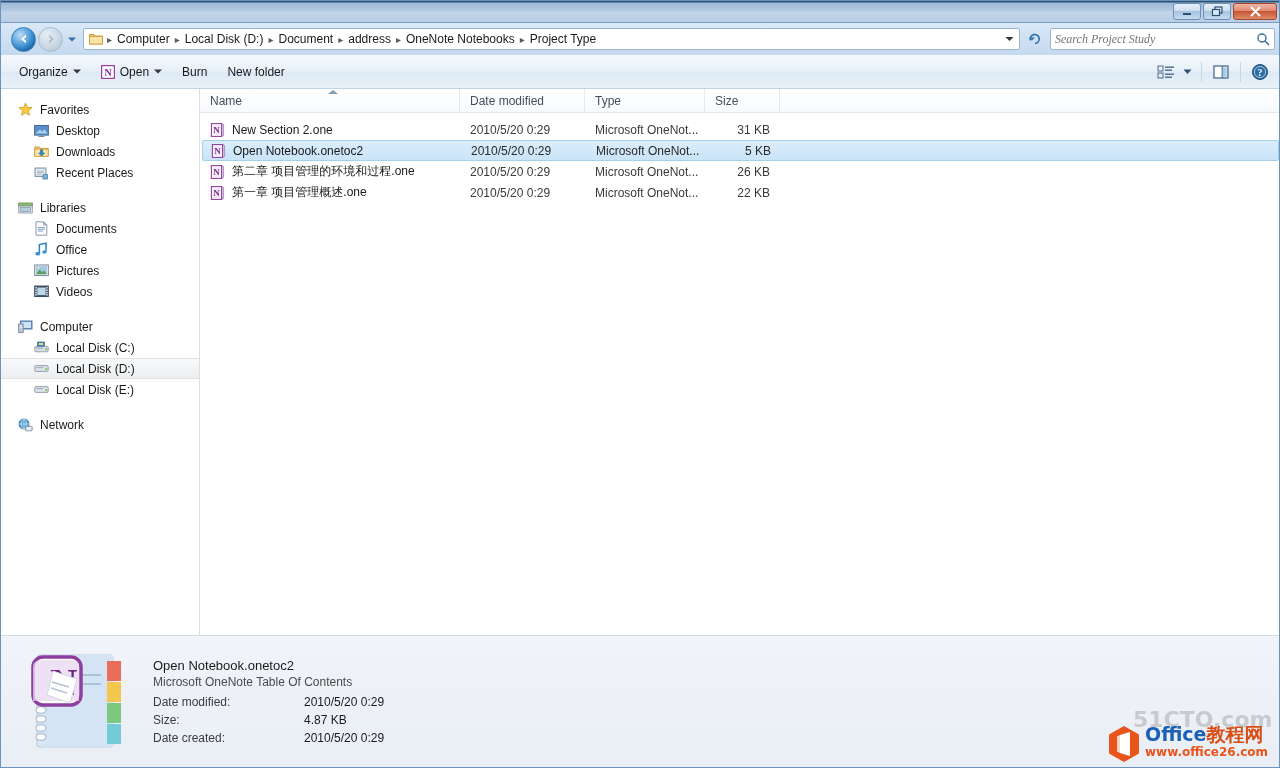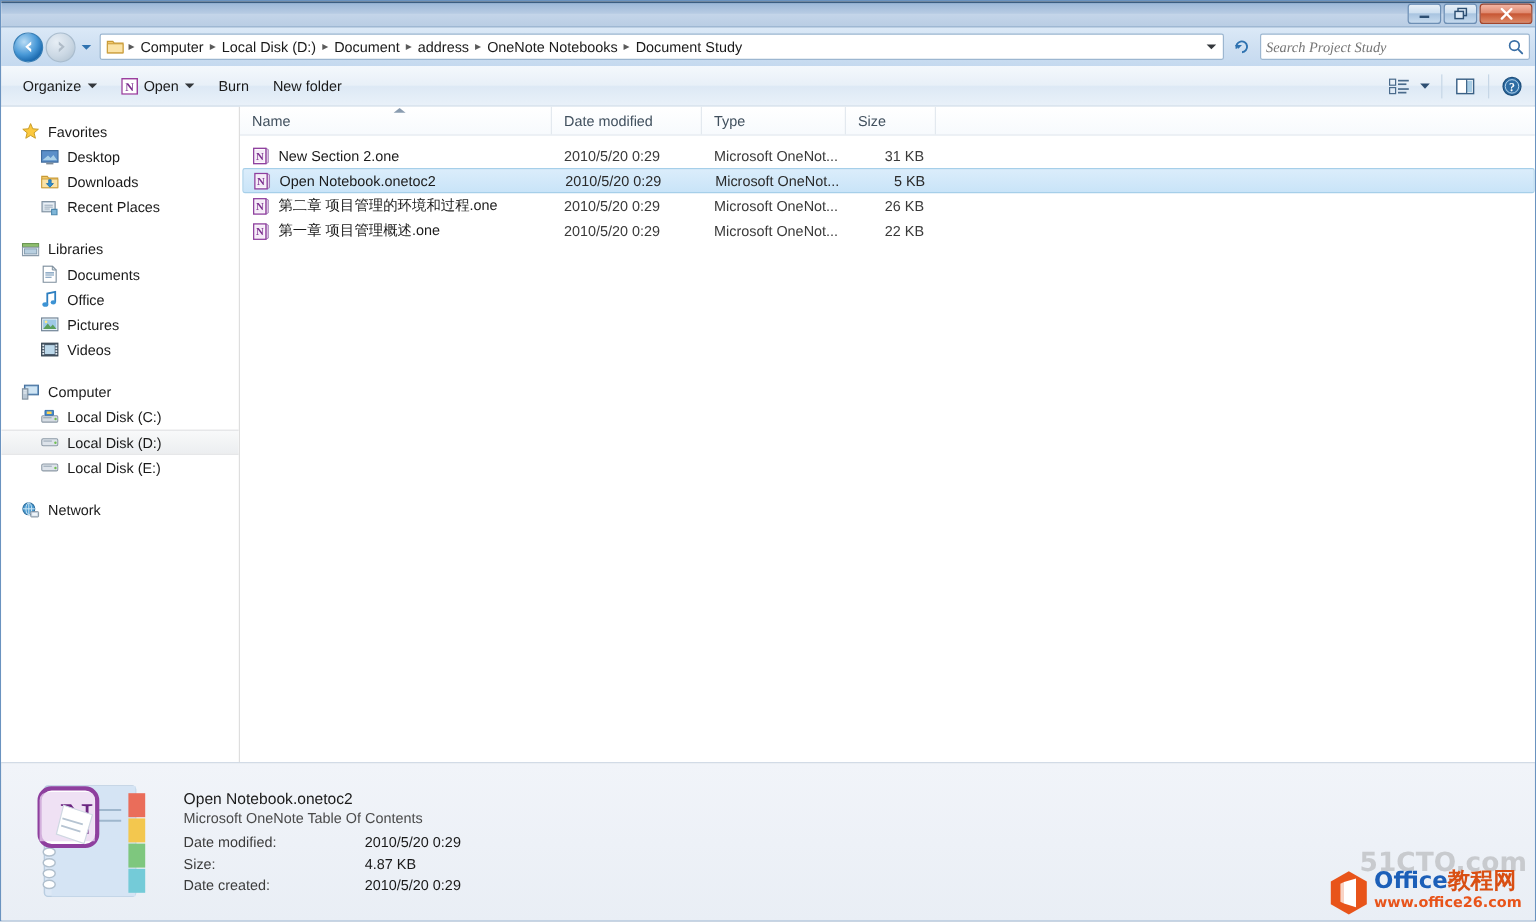--- a/index.html
+++ b/index.html
@@ -313,21 +313,21 @@
         <span class="crumb">Computer</span>
         <span class="sep">▸</span>
         <span class="crumb">Local Disk (D:)</span>
         <span class="sep">▸</span>
         <span class="crumb">Document</span>
         <span class="sep">▸</span>
         <span class="crumb">address</span>
         <span class="sep">▸</span>
         <span class="crumb">OneNote Notebooks</span>
         <span class="sep">▸</span>
-        <span class="crumb">Document Study</span>
+        <span class="crumb">Project Type</span>
       </div>
       <div class="crumbdrop">
         <svg width="9" height="6" viewBox="0 0 9 6">
             <path d="M0.5 1 L4.5 5 L8.5 1 Z" fill="#33373b"></path>
           </svg>
       </div>
     </div>
 
     <div class="refreshbtn">
       <svg width="16" height="16" viewBox="0 0 16 16">

